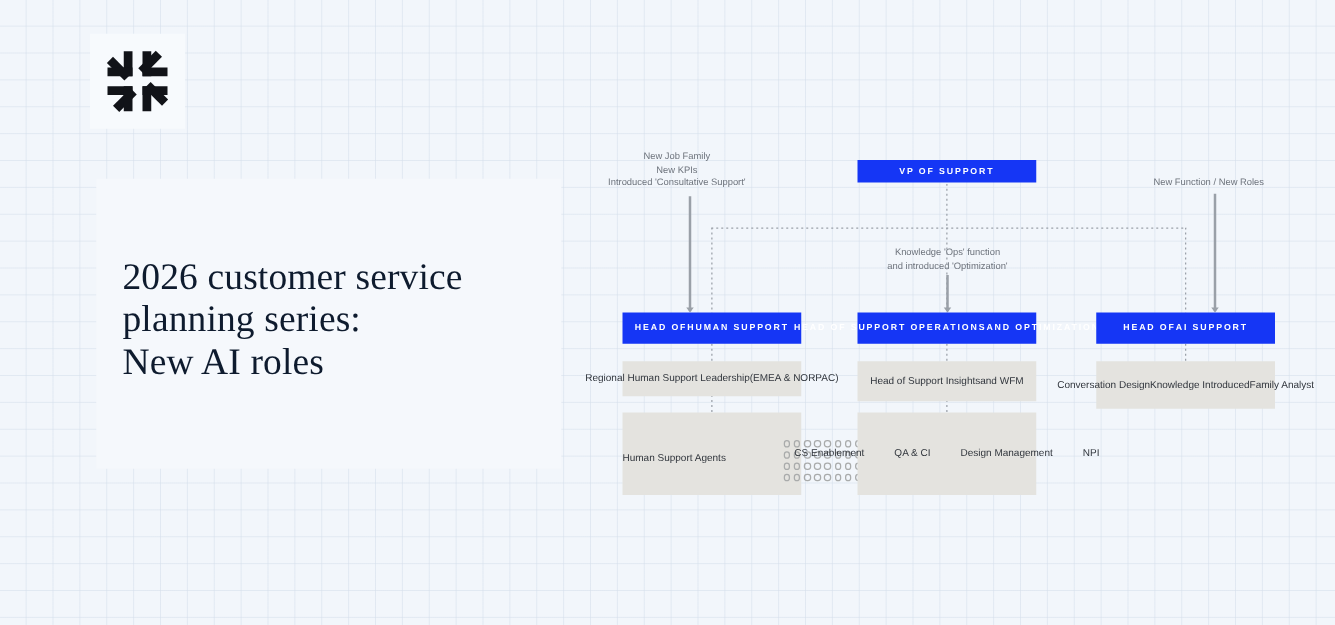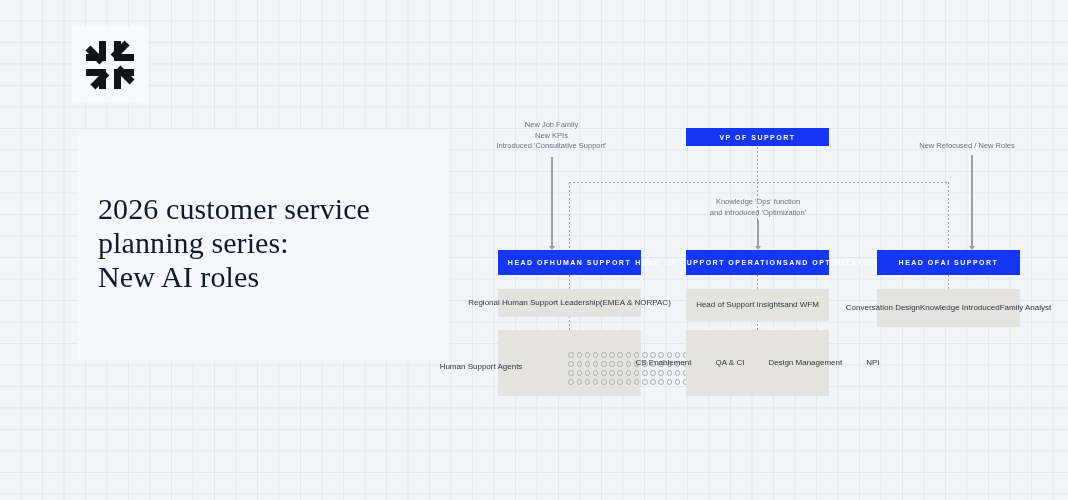--- a/index.html
+++ b/index.html
@@ -35,21 +35,21 @@
     width: 76px;
     height: 76px;
     background: #f7fAfd;
   }
   #logo-card svg { display:block; }
 
   
   #title-card {
     position: absolute;
     left: 77px;
-    top: 130px;
+    top: 143px;
     width: 372px;
     height: 232px;
     background: #f5f8fc;
   }
   #title-text {
     position: absolute;
     left: 21px;
     top: 62px;
     width: 340px;
     font-family: "Liberation Serif", serif;
@@ -178,28 +178,28 @@
       </g>
     </svg>
   </div>
 
   <div id="title-card">
     <div id="title-text">2026 customer service
 planning series:
 New AI roles</div>
   </div>
 
-  <div class="annot" style="left:474px; top:120px; width:155px;">New Job Family
+  <div class="annot" style="left:464px; top:120px; width:155px;">New Job Family
 New KPIs
 Introduced 'Consultative Support'</div>
 
   <div class="annot" style="left:688px; top:197px; width:140px;">Knowledge 'Ops' function
 and introduced 'Optimization'</div>
 
-  <div class="annot" style="left:897px; top:141px; width:140px;">New Refocused / New Roles</div>
+  <div class="annot" style="left:897px; top:141px; width:140px;">New Function / New Roles</div>
 
   <div class="solid-v" style="left:551px; top:157px; height:92px;"></div>
   <div class="arrowhead" style="left:548.5px; top:246px;"></div>
 
   <div class="solid-v" style="left:757px; top:220px; height:29px;"></div>
   <div class="arrowhead" style="left:754.5px; top:246px;"></div>
 
   <div class="solid-v" style="left:971px; top:155px; height:94px;"></div>
   <div class="arrowhead" style="left:968.5px; top:246px;"></div>
 
@@ -224,21 +224,21 @@
   <div class="node blue" style="left:498px; top:250px; width:143px; height:25px;">
     <span class="line">HEAD OF</span>
     <span class="line">HUMAN SUPPORT</span>
   </div>
 
   <div class="node grey" style="left:498px; top:289px; width:143px; height:28px;">
     <span class="line">Regional Human Support Leadership</span>
     <span class="line">(EMEA &amp; NORPAC)</span>
   </div>
 
-  <div class="node grey" style="left:498px; top:330px; width:143px; height:66px; justify-content:center; padding-top:8px;gap:46px;">
+  <div class="node grey" style="left:498px; top:330px; width:143px; height:66px; justify-content:space-between; padding-top:8px;gap:46px;">
     <span class="line">Human Support Agents</span>
     <div id="agent-grid">
         <div class="agent-dot"></div>
         <div class="agent-dot"></div>
         <div class="agent-dot"></div>
         <div class="agent-dot"></div>
         <div class="agent-dot"></div>
         <div class="agent-dot"></div>
         <div class="agent-dot"></div>
         <div class="agent-dot"></div>

